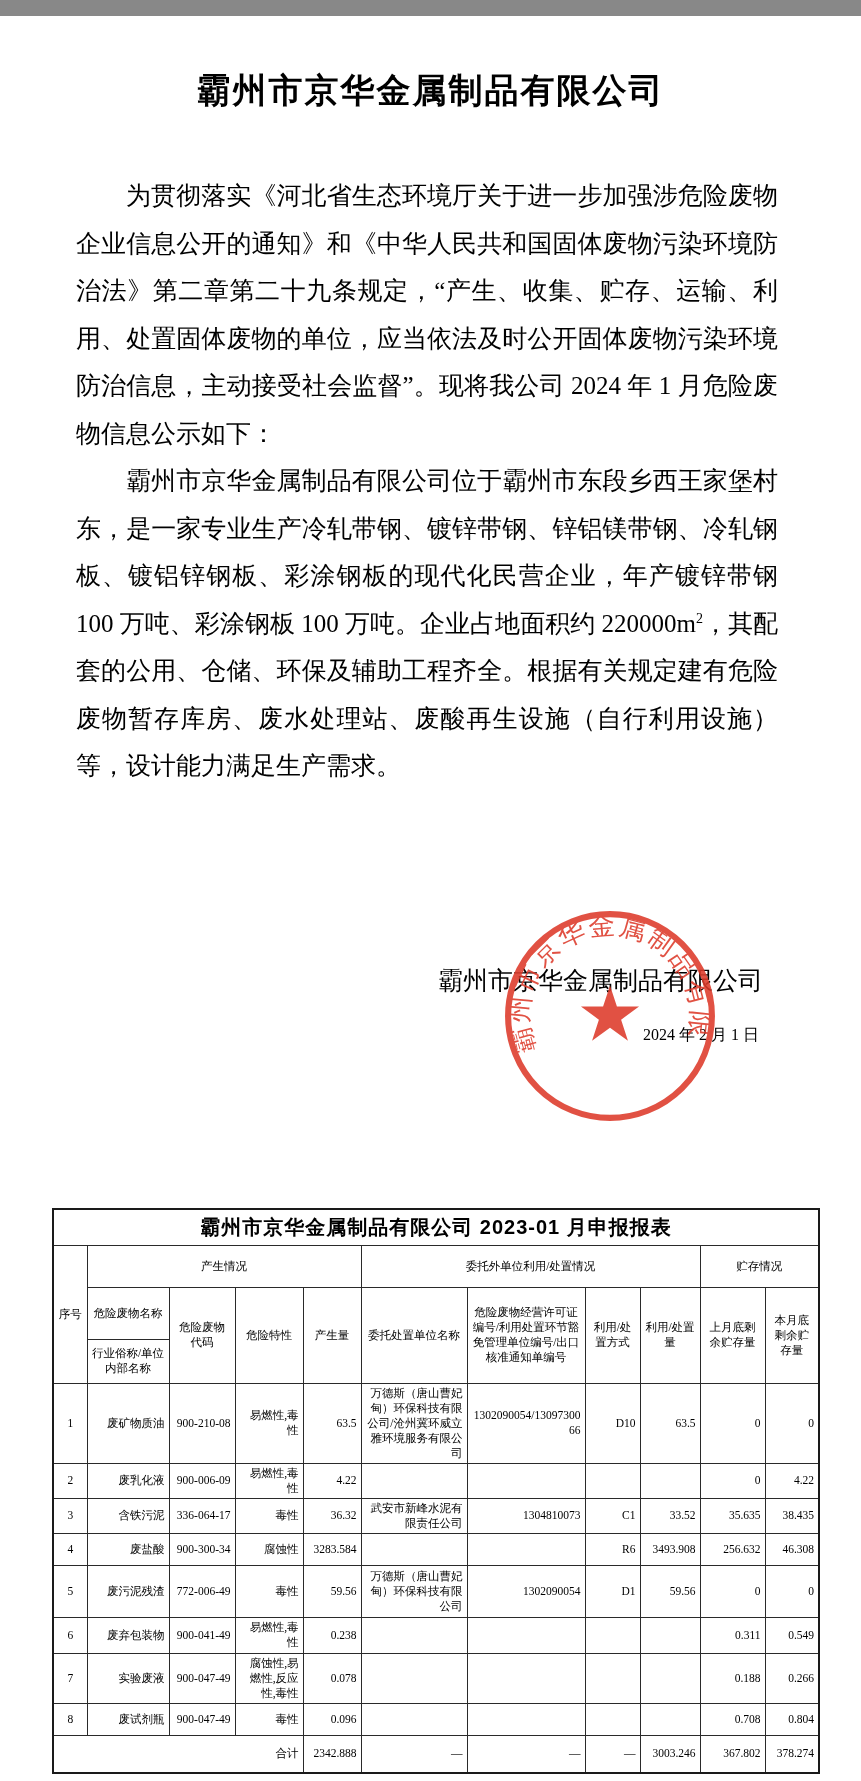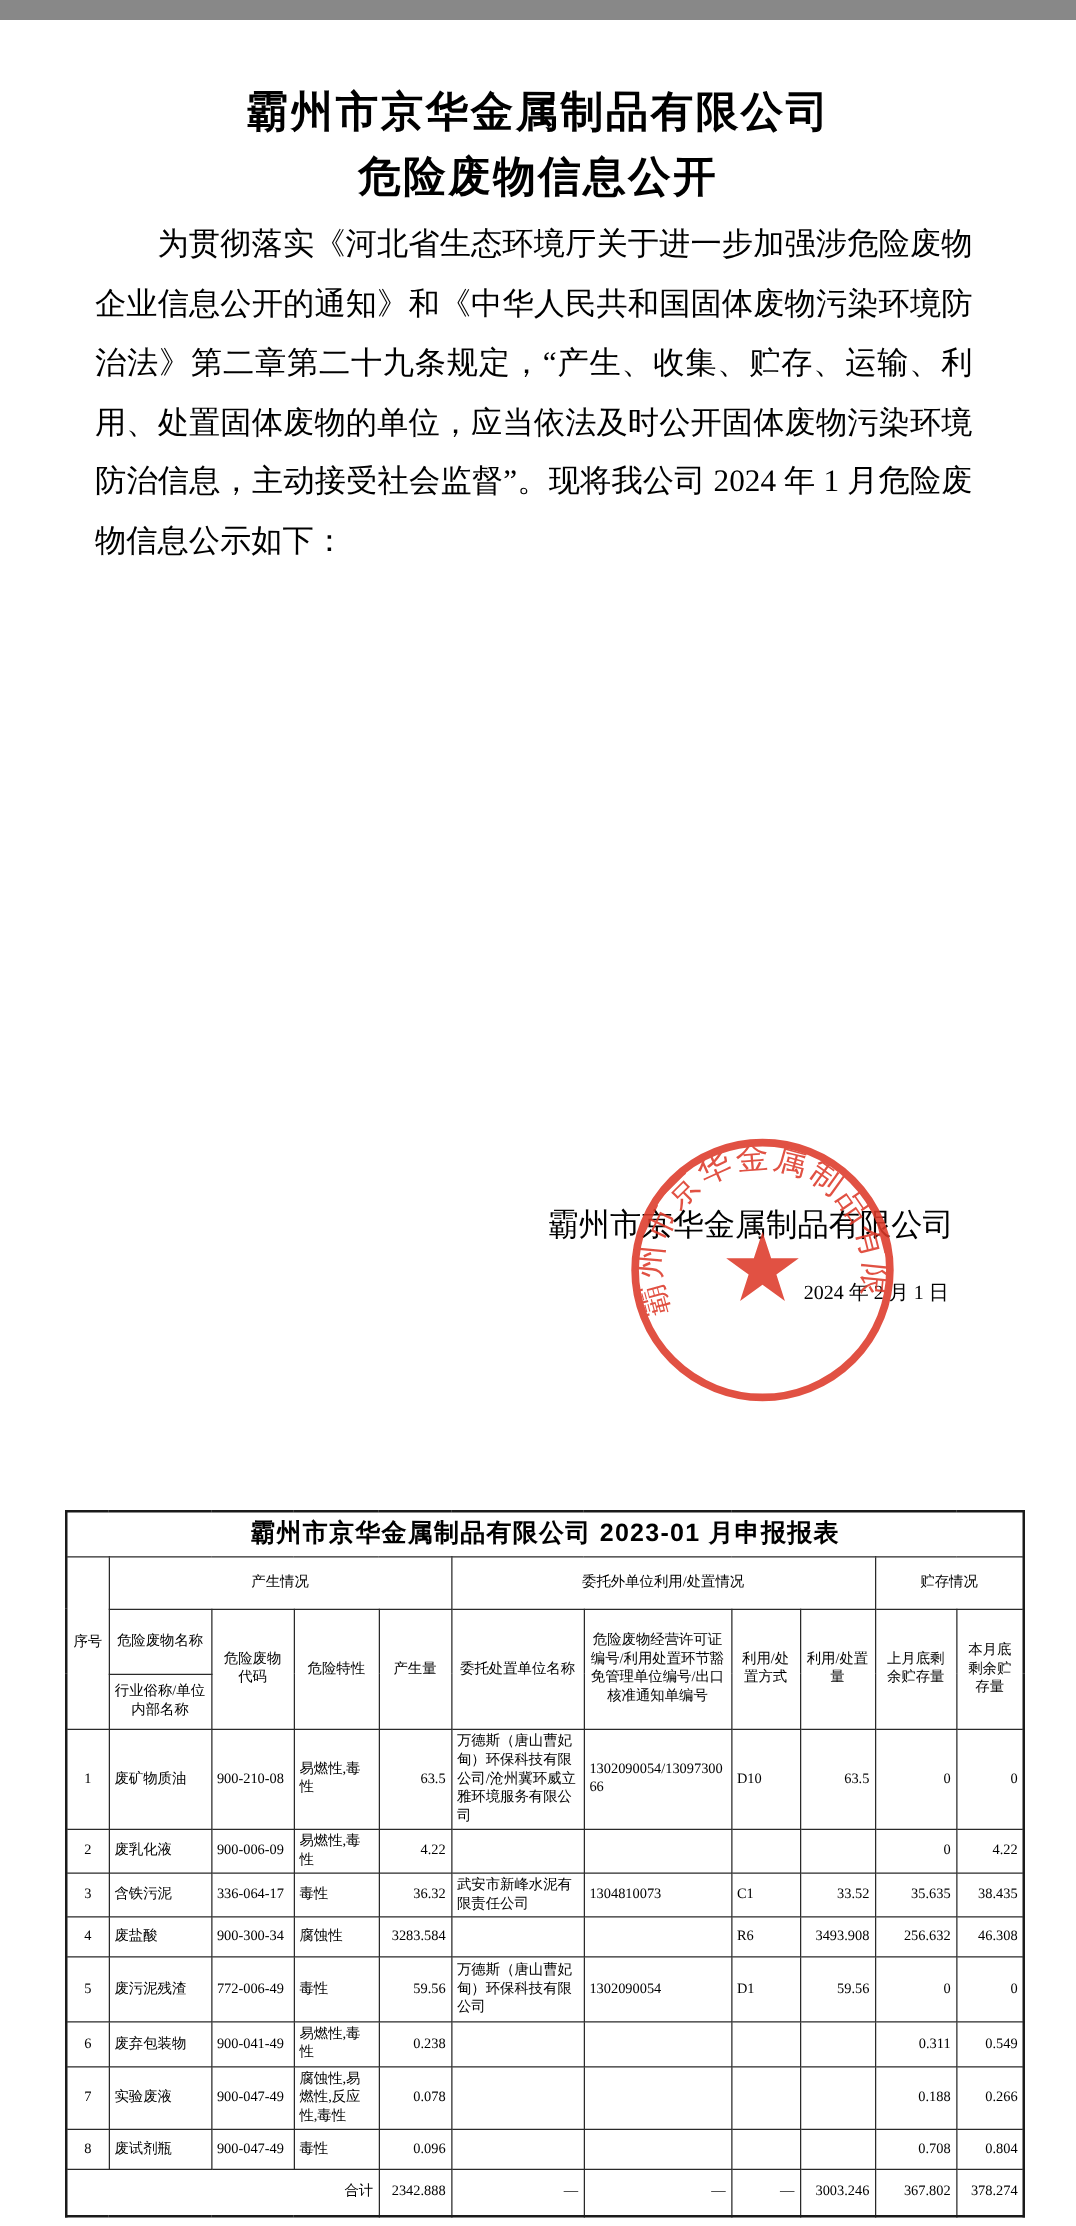--- a/index.html
+++ b/index.html
@@ -66,38 +66,38 @@
     font-family:"Liberation Sans", sans-serif;
     font-weight:bold;
     font-size:20px;
     text-align:center;
     height:36px;
     letter-spacing:1px;
     border-bottom:2px solid #1a1a1a;
   }
   td.group { text-align:center; height:42px; }
   td.hcell { text-align:center; }
-  .al-l { text-align:left; }
+  .al-l { text-align:right; }
   .al-c { text-align:center; }
   .al-r { text-align:right; }
   tr.totals td { height:38px; text-align:right; }
   tr.totals td.al-r { text-align:right; }
 </style>
 </head>
 <body>
 
 <div class="page">
 
   <div class="title-block">
     <div>霸州市京华金属制品有限公司</div>
-    <div>危险废物信息公开</div>
   </div>
 
   <div class="body-text">
     <p>为贯彻落实《河北省生态环境厅关于进一步加强涉危险废物企业信息公开的通知》和《中华人民共和国固体废物污染环境防治法》第二章第二十九条规定，“产生、收集、贮存、运输、利用、处置固体废物的单位，应当依法及时公开固体废物污染环境防治信息，主动接受社会监督”。现将我公司 2024 年 1 月危险废物信息公示如下：</p>
+    <p><span>霸州市京华金属制品有限公司位于霸州市东段乡西王家堡村东，是一家专业生产冷轧带钢、镀锌带钢、锌铝镁带钢、冷轧钢板、镀铝锌钢板、彩涂钢板的现代化民营企业，年产镀锌带钢 100 万吨、彩涂钢板 100 万吨。企业占地面积约 220000m</span><sup>2</sup><span>，其配套的公用、仓储、环保及辅助工程齐全。根据有关规定建有危险废物暂存库房、废水处理站、废酸再生设施（自行利用设施）等，设计能力满足生产需求。</span></p>
   </div>
 
   <div class="signature-block">
     <div>霸州市京华金属制品有限公司</div>
     <div class="signature-date">2024 年 2 月 1 日</div>
   </div>
 
   <svg class="seal" viewBox="0 0 210 210" xmlns="http://www.w3.org/2000/svg">
     <circle cx="105" cy="105" r="100" fill="none" stroke="#dd3a2a" stroke-width="6"></circle>
     <polygon points="105,75 111.8,95.7 133.5,95.7 115.9,108.6 122.6,129.3 105,116.5 87.4,129.3 94.1,108.6 76.5,95.7 98.2,95.7" fill="#dd3a2a"></polygon>

